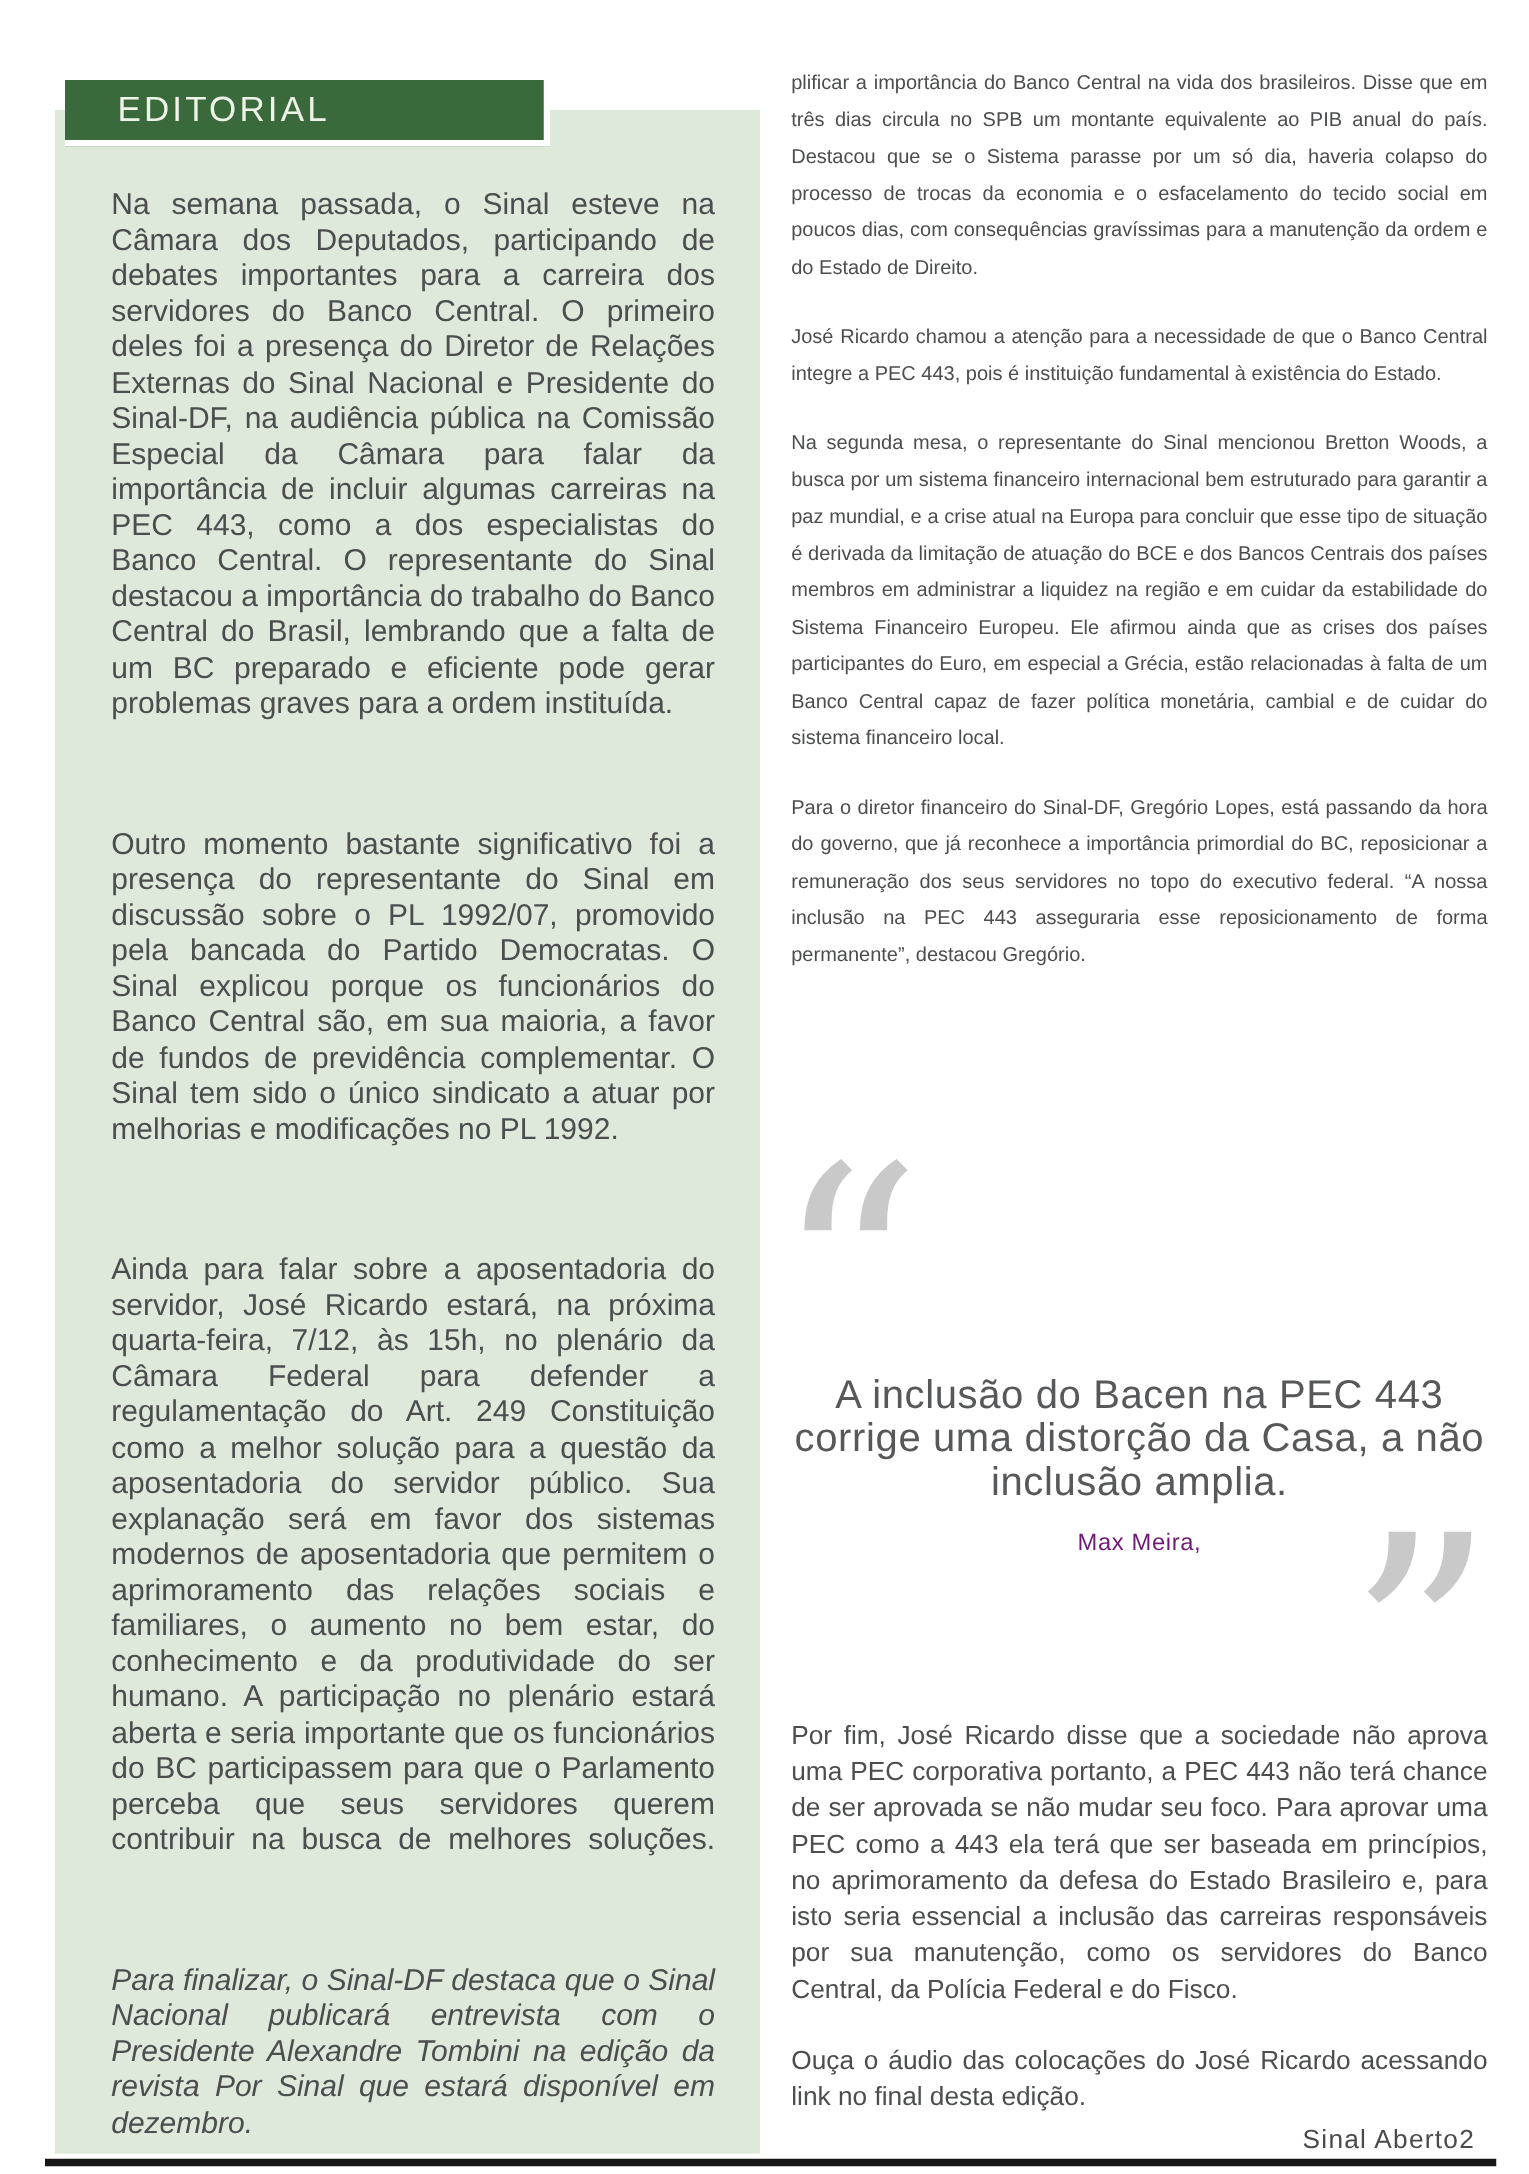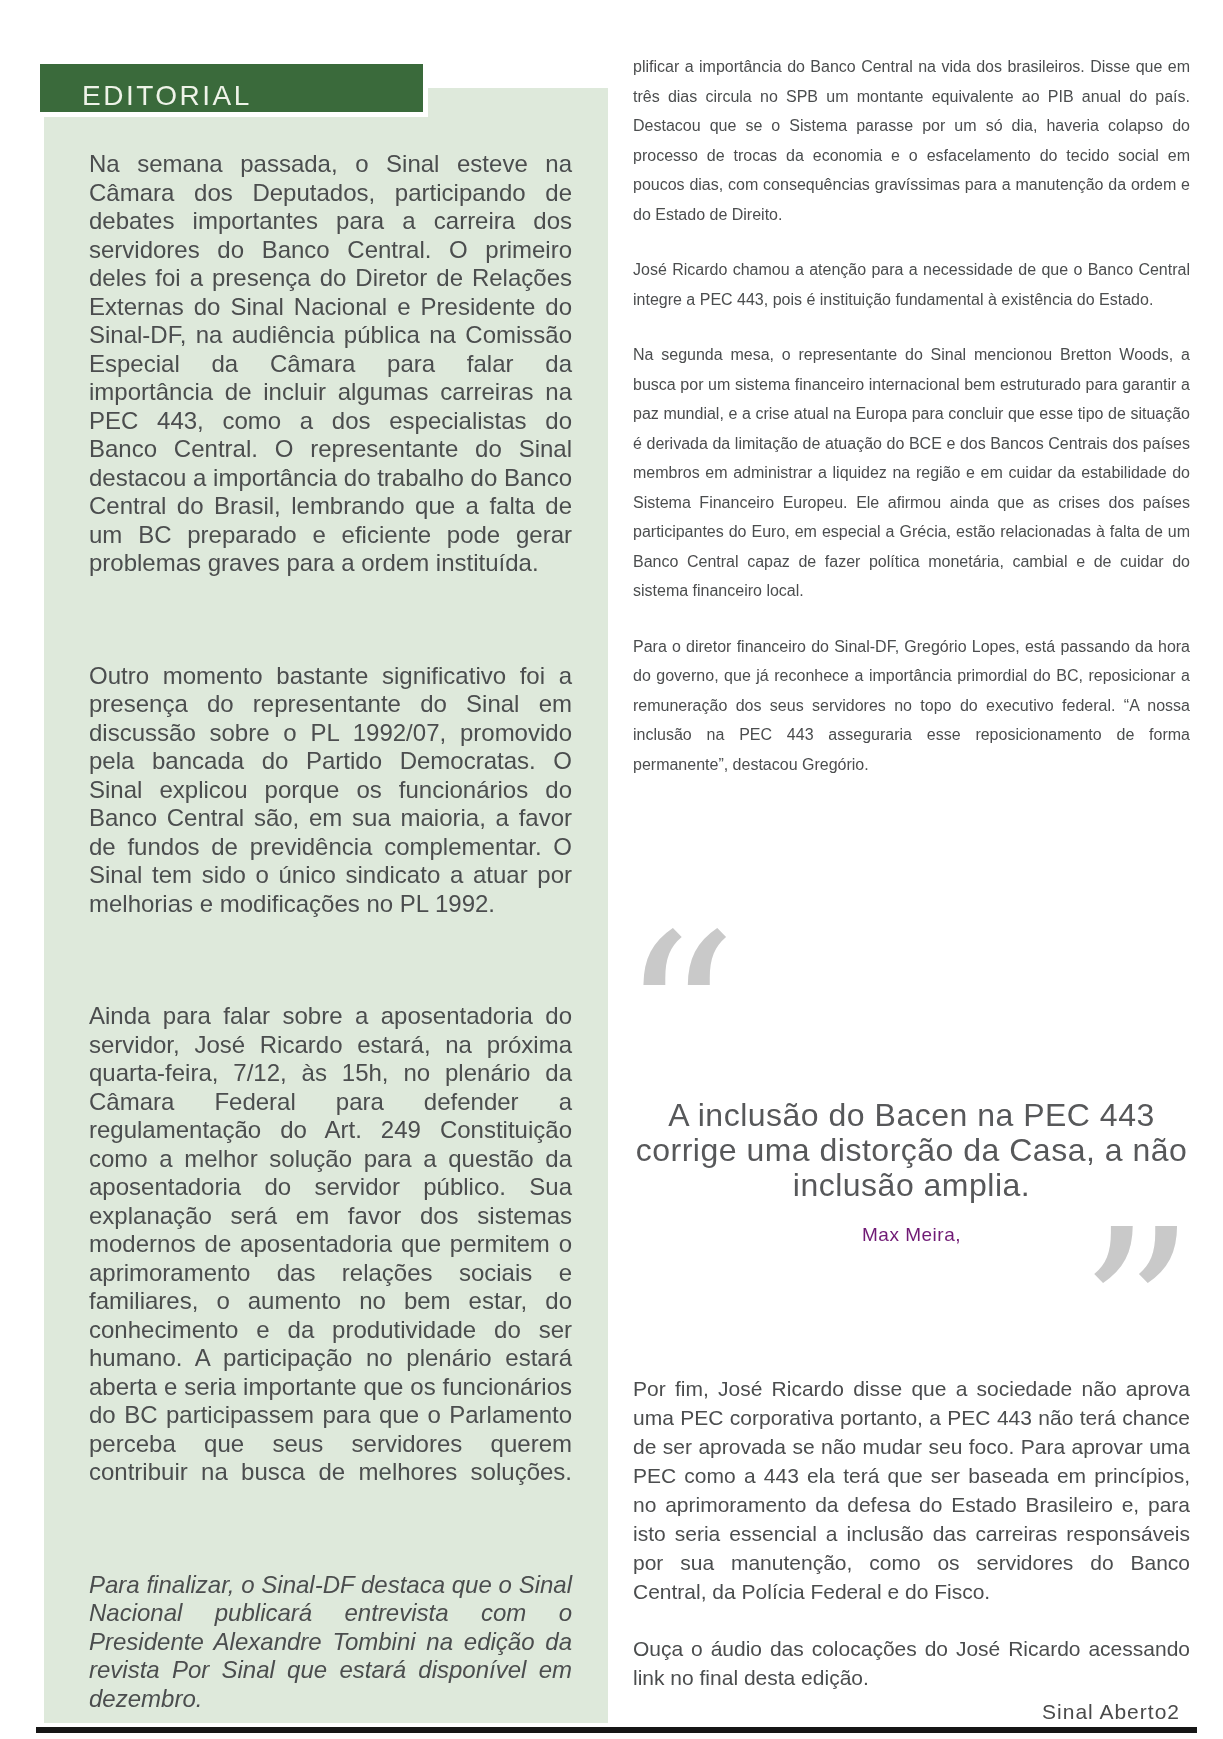--- a/index.html
+++ b/index.html
@@ -15,27 +15,27 @@
   
   .green-panel {
     position: absolute;
     left: 44px; top: 88px;
     width: 564px; height: 1635px;
     background: #dee9db;
     z-index: 1;
   }
   .editorial-box {
     position: absolute;
-    left: 40px; top: 64px;
+    left: 52px; top: 64px;
     width: 383px; height: 48px;
     background: #3a6a3b;
     border-right: 5px solid #ffffff;
     border-bottom: 5px solid #ffffff;
     display: flex;
-    align-items: flex-end;
+    align-items: center;
     z-index: 3;
   }
   .editorial-box .label {
     color: #eef3e8;
     font-size: 28px;
     letter-spacing: 2.5px;
     padding-left: 42px;
     font-weight: 500;
   }
 

